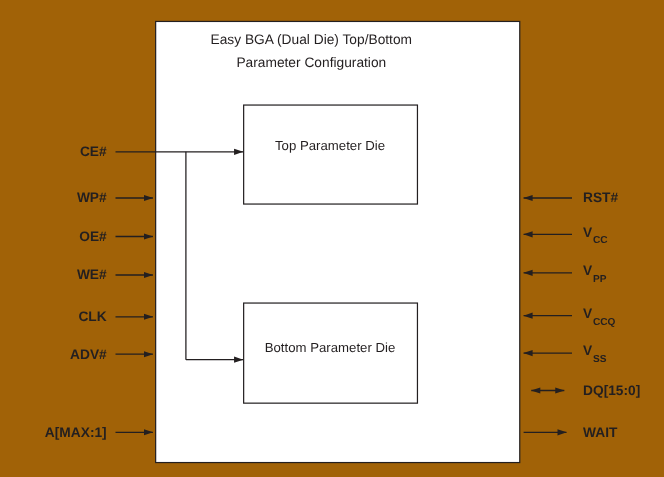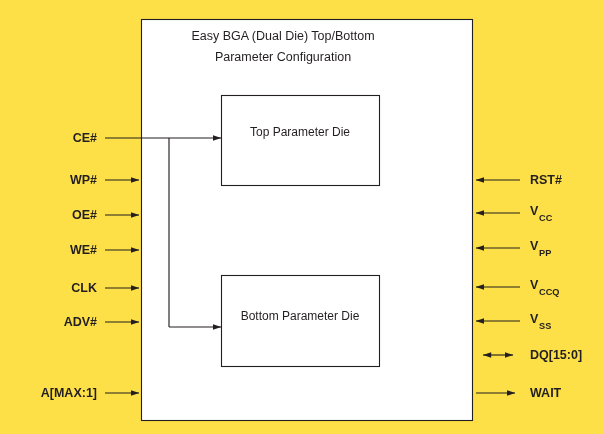--- a/index.html
+++ b/index.html
@@ -4,21 +4,21 @@
 <style>
   html, body {
     margin: 0;
     padding: 0;
     background: #ffffff;
   }
   #canvas {
     position: relative;
     width: 604px;
     height: 434px;
-    background: #fde047;
+    background: #a16207;
     font-family: "Liberation Sans", sans-serif;
     overflow: hidden;
     text-align: center;
   }
   #diagram-svg {
     position: absolute;
     left: 0;
     top: 0;
     width: 604px;
     height: 434px;

